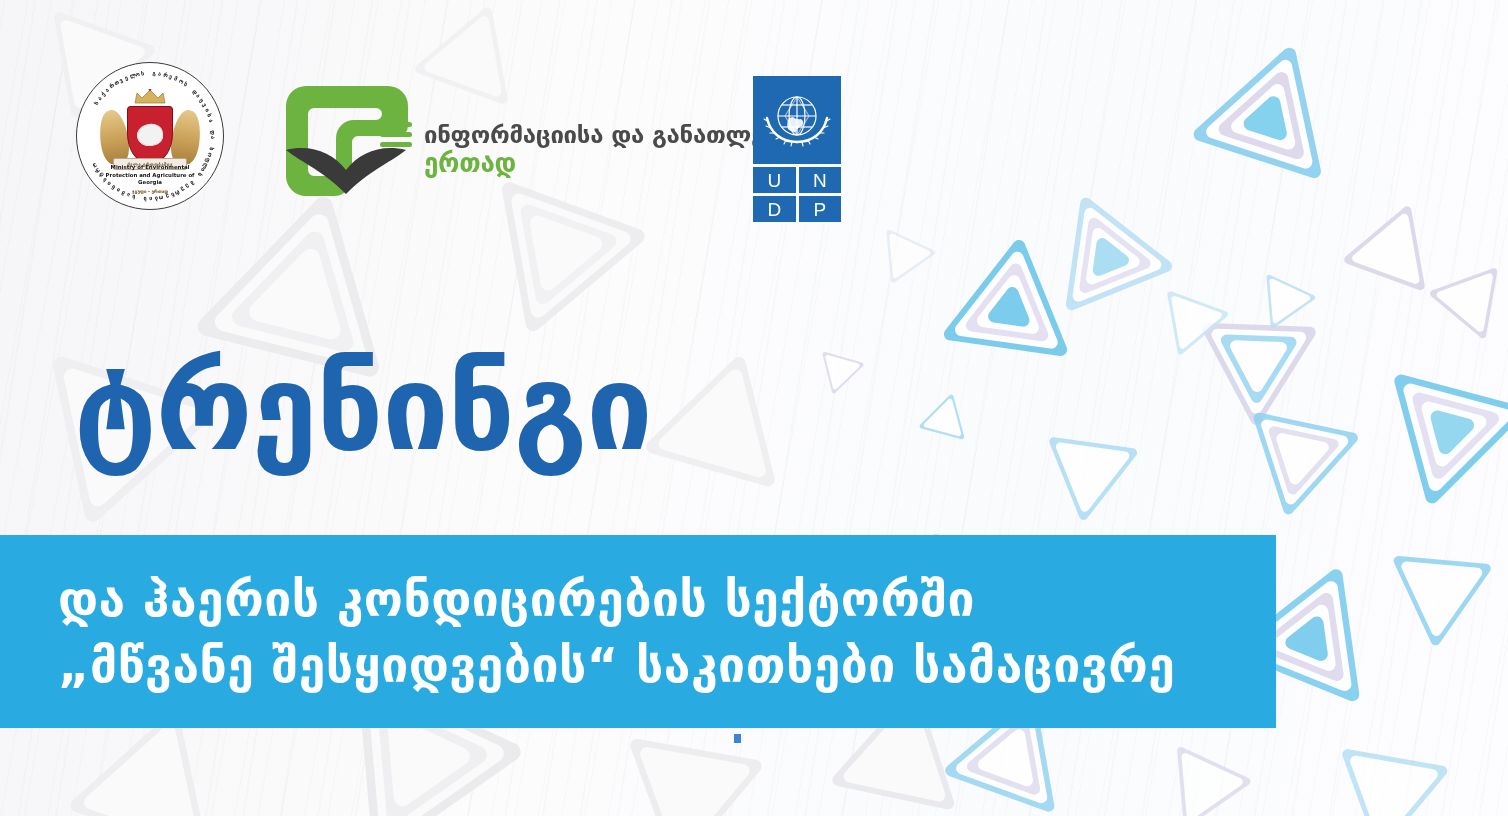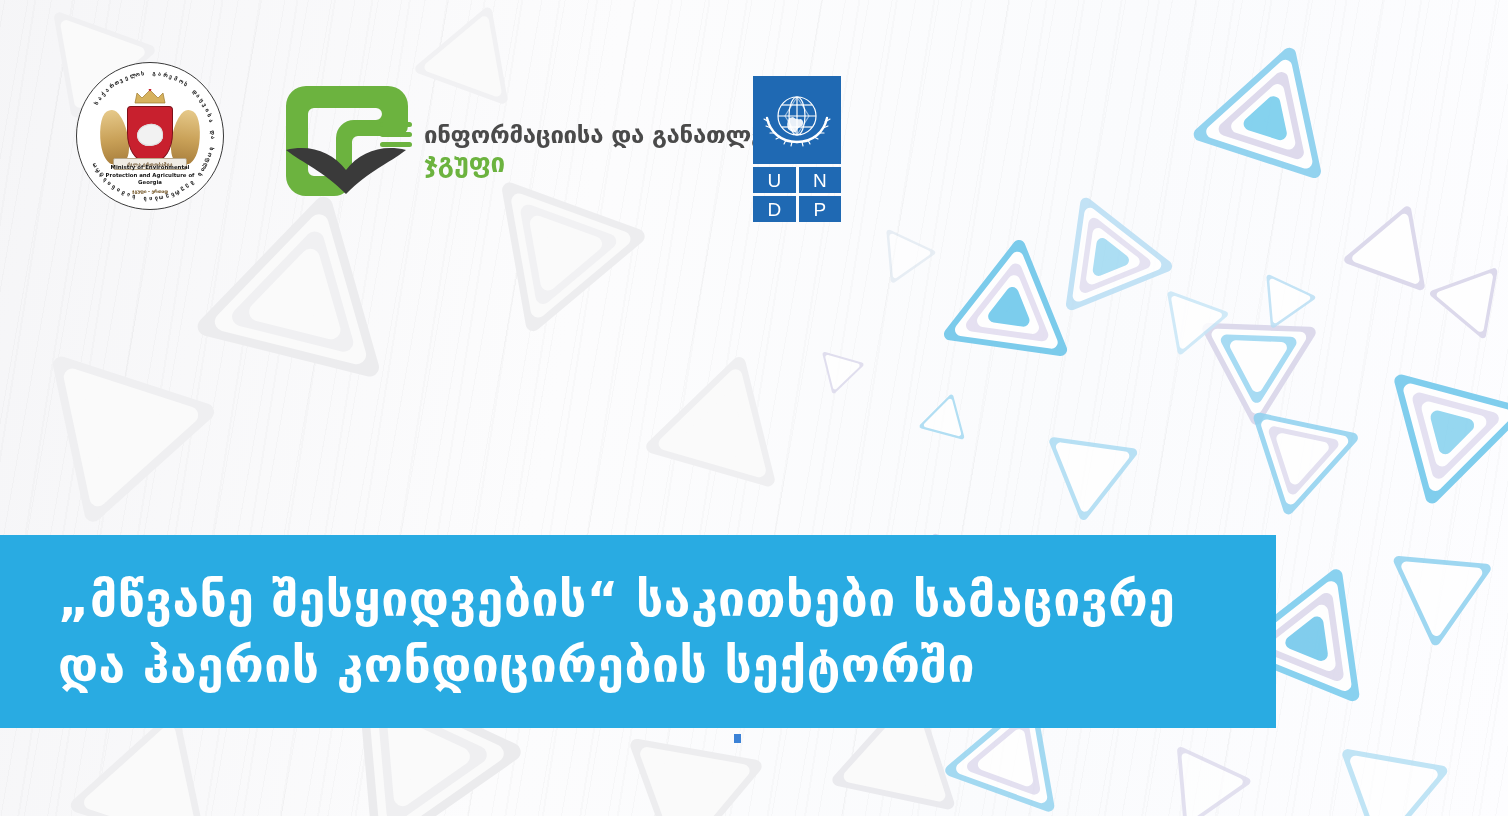--- a/index.html
+++ b/index.html
@@ -501,21 +501,21 @@
           <path d="M22 8 H104 a20 20 0 0 1 20 20 V48 a10 10 0 0 1 -10 10 H74 a6 6 0 0 0 -6 6 V100 a18 18 0 0 1 -18 18 H22 A20 20 0 0 1 2 98 V28 A20 20 0 0 1 22 8 Z
                    M30 30 a6 6 0 0 0 -6 6 V92 a6 6 0 0 0 6 6 H46 a6 6 0 0 0 6 -6 V60 a18 18 0 0 1 18 -18 H92 a6 6 0 0 0 6 -6 V36 a6 6 0 0 0 -6 -6 Z" fill="#6cb33f" fill-rule="evenodd"></path>
           <rect x="96" y="44" width="32" height="5" rx="2.5" fill="#6cb33f"></rect>
           <rect x="96" y="54" width="32" height="5" rx="2.5" fill="#6cb33f"></rect>
           <rect x="96" y="64" width="32" height="5" rx="2.5" fill="#6cb33f"></rect>
           <path d="M2 72 C26 66 48 74 62 92 C76 74 98 66 122 72 C104 86 86 92 62 116 C38 92 20 86 2 72 Z" fill="#3a3a3a"></path>
         </svg>
       </div>
       <div class="eiec-text">
         <div class="eiec-l2">ინფორმაციისა და განათლების</div>
-        <div class="eiec-l3">ჯგუფი</div>
+        <div class="eiec-l3">ერთად</div>
       </div>
     </div>
 
     <div class="undp">
       <div class="undp-globe">
         <svg viewBox="0 0 88 88" width="88" height="88">
           <g fill="none" stroke="#ffffff" stroke-width="1.2">
             <circle cx="44" cy="40" r="19"></circle>
             <ellipse cx="44" cy="40" rx="8" ry="19"></ellipse>
             <line x1="25" y1="40" x2="63" y2="40"></line>
@@ -545,20 +545,21 @@
       </div>
       <div class="undp-letters">
         <div>U</div>
         <div>N</div>
         <div>D</div>
         <div>P</div>
       </div>
     </div>
   </div>
 
+  <div class="headline">ტრენინგი</div>
 
   <div class="banner">
+    <div class="line">და ჰაერის კონდიცირების სექტორში</div>
     <div class="line">„მწვანე შესყიდვების“ საკითხები სამაცივრე</div>
-    <div class="line">და ჰაერის კონდიცირების სექტორში</div>
   </div>
 
   <div class="dot"></div>
 </div>
 
 </body></html>

